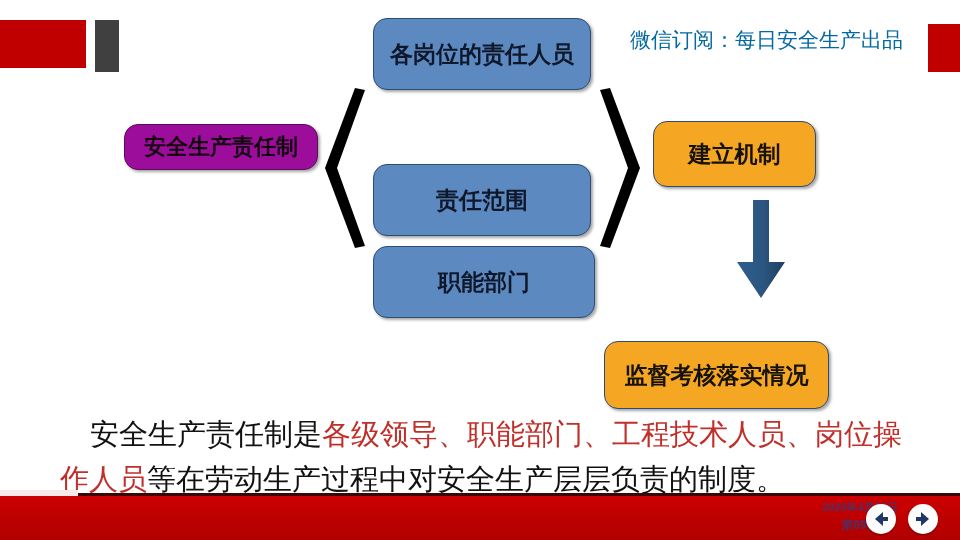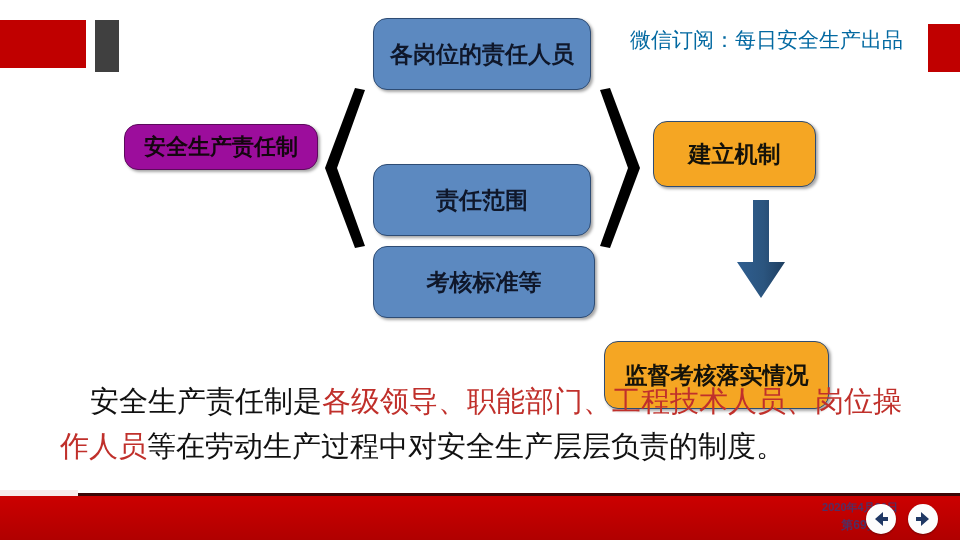--- a/index.html
+++ b/index.html
@@ -87,21 +87,21 @@
   .bracket{position:absolute;}
   .bracket svg{display:block;}
   #bracket-left{left:325px;top:88px;}
   #bracket-right{left:592px;top:88px;}
 
   
   #down-arrow{position:absolute;left:735px;top:200px;}
 
   
   .body-text{
-    position:absolute;left:60px;top:379px;width:860px;
+    position:absolute;left:60px;top:412px;width:860px;
     font-size:29px;line-height:1.55;
     color:#111;
     font-family:"Liberation Sans","DejaVu Sans",sans-serif;
     text-align:left;
     text-indent:30px;
   }
   .body-text .hl{color:#C0302B;}
 
   
   .footer-bar{
@@ -191,21 +191,21 @@
   <div class="bracket" id="bracket-left">
     <svg width="48" height="160" viewBox="0 0 48 160" xmlns="http://www.w3.org/2000/svg">
       <polygon points="30,0 40,2 12,80 40,158 30,160 0,80" fill="#000000"></polygon>
     </svg>
   </div>
 
   <div class="node blue" id="node-resp-person">各岗位的责任人员</div>
 
   <div class="node blue" id="node-resp-scope">责任范围</div>
 
-  <div class="node blue" id="node-assess">考核标准等</div>
+  <div class="node blue" id="node-assess">职能部门</div>
 
   <div class="bracket" id="bracket-right">
     <svg width="48" height="160" viewBox="0 0 48 160" xmlns="http://www.w3.org/2000/svg">
       <polygon points="18,0 8,2 36,80 8,158 18,160 48,80" fill="#000000"></polygon>
     </svg>
   </div>
 
   <div class="node orange" id="node-mechanism">建立机制</div>
 
   <div id="down-arrow">

